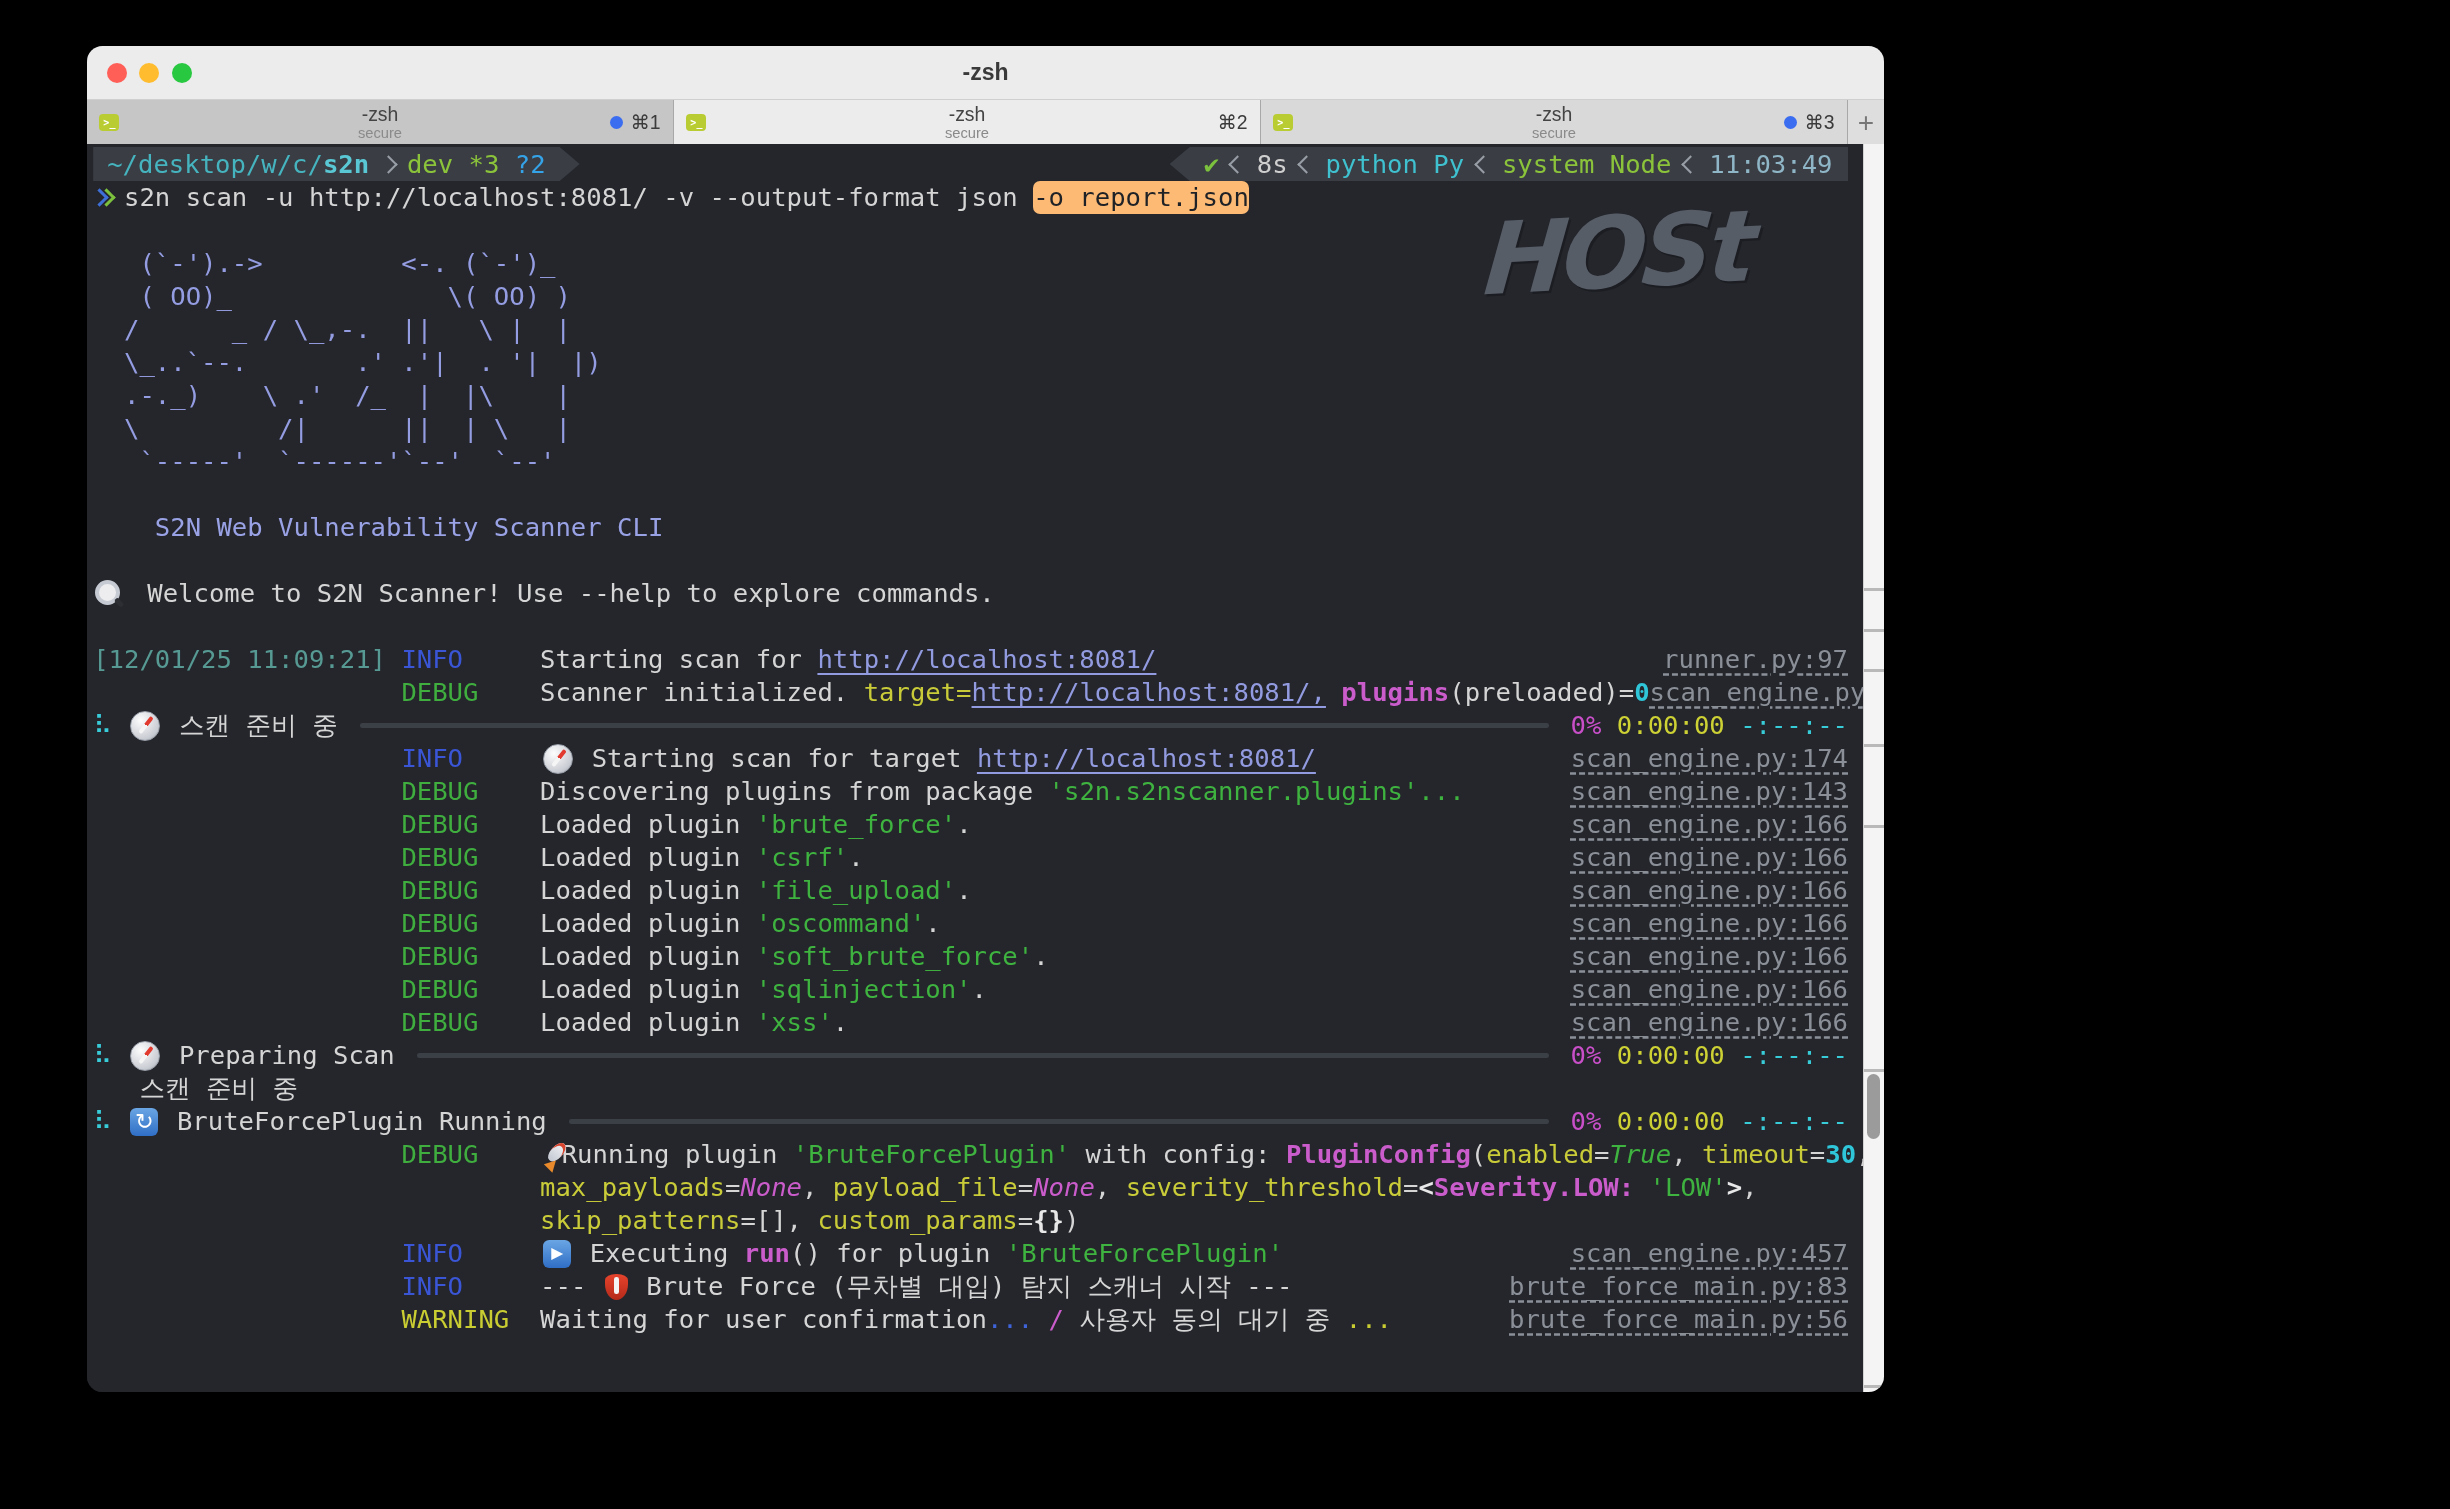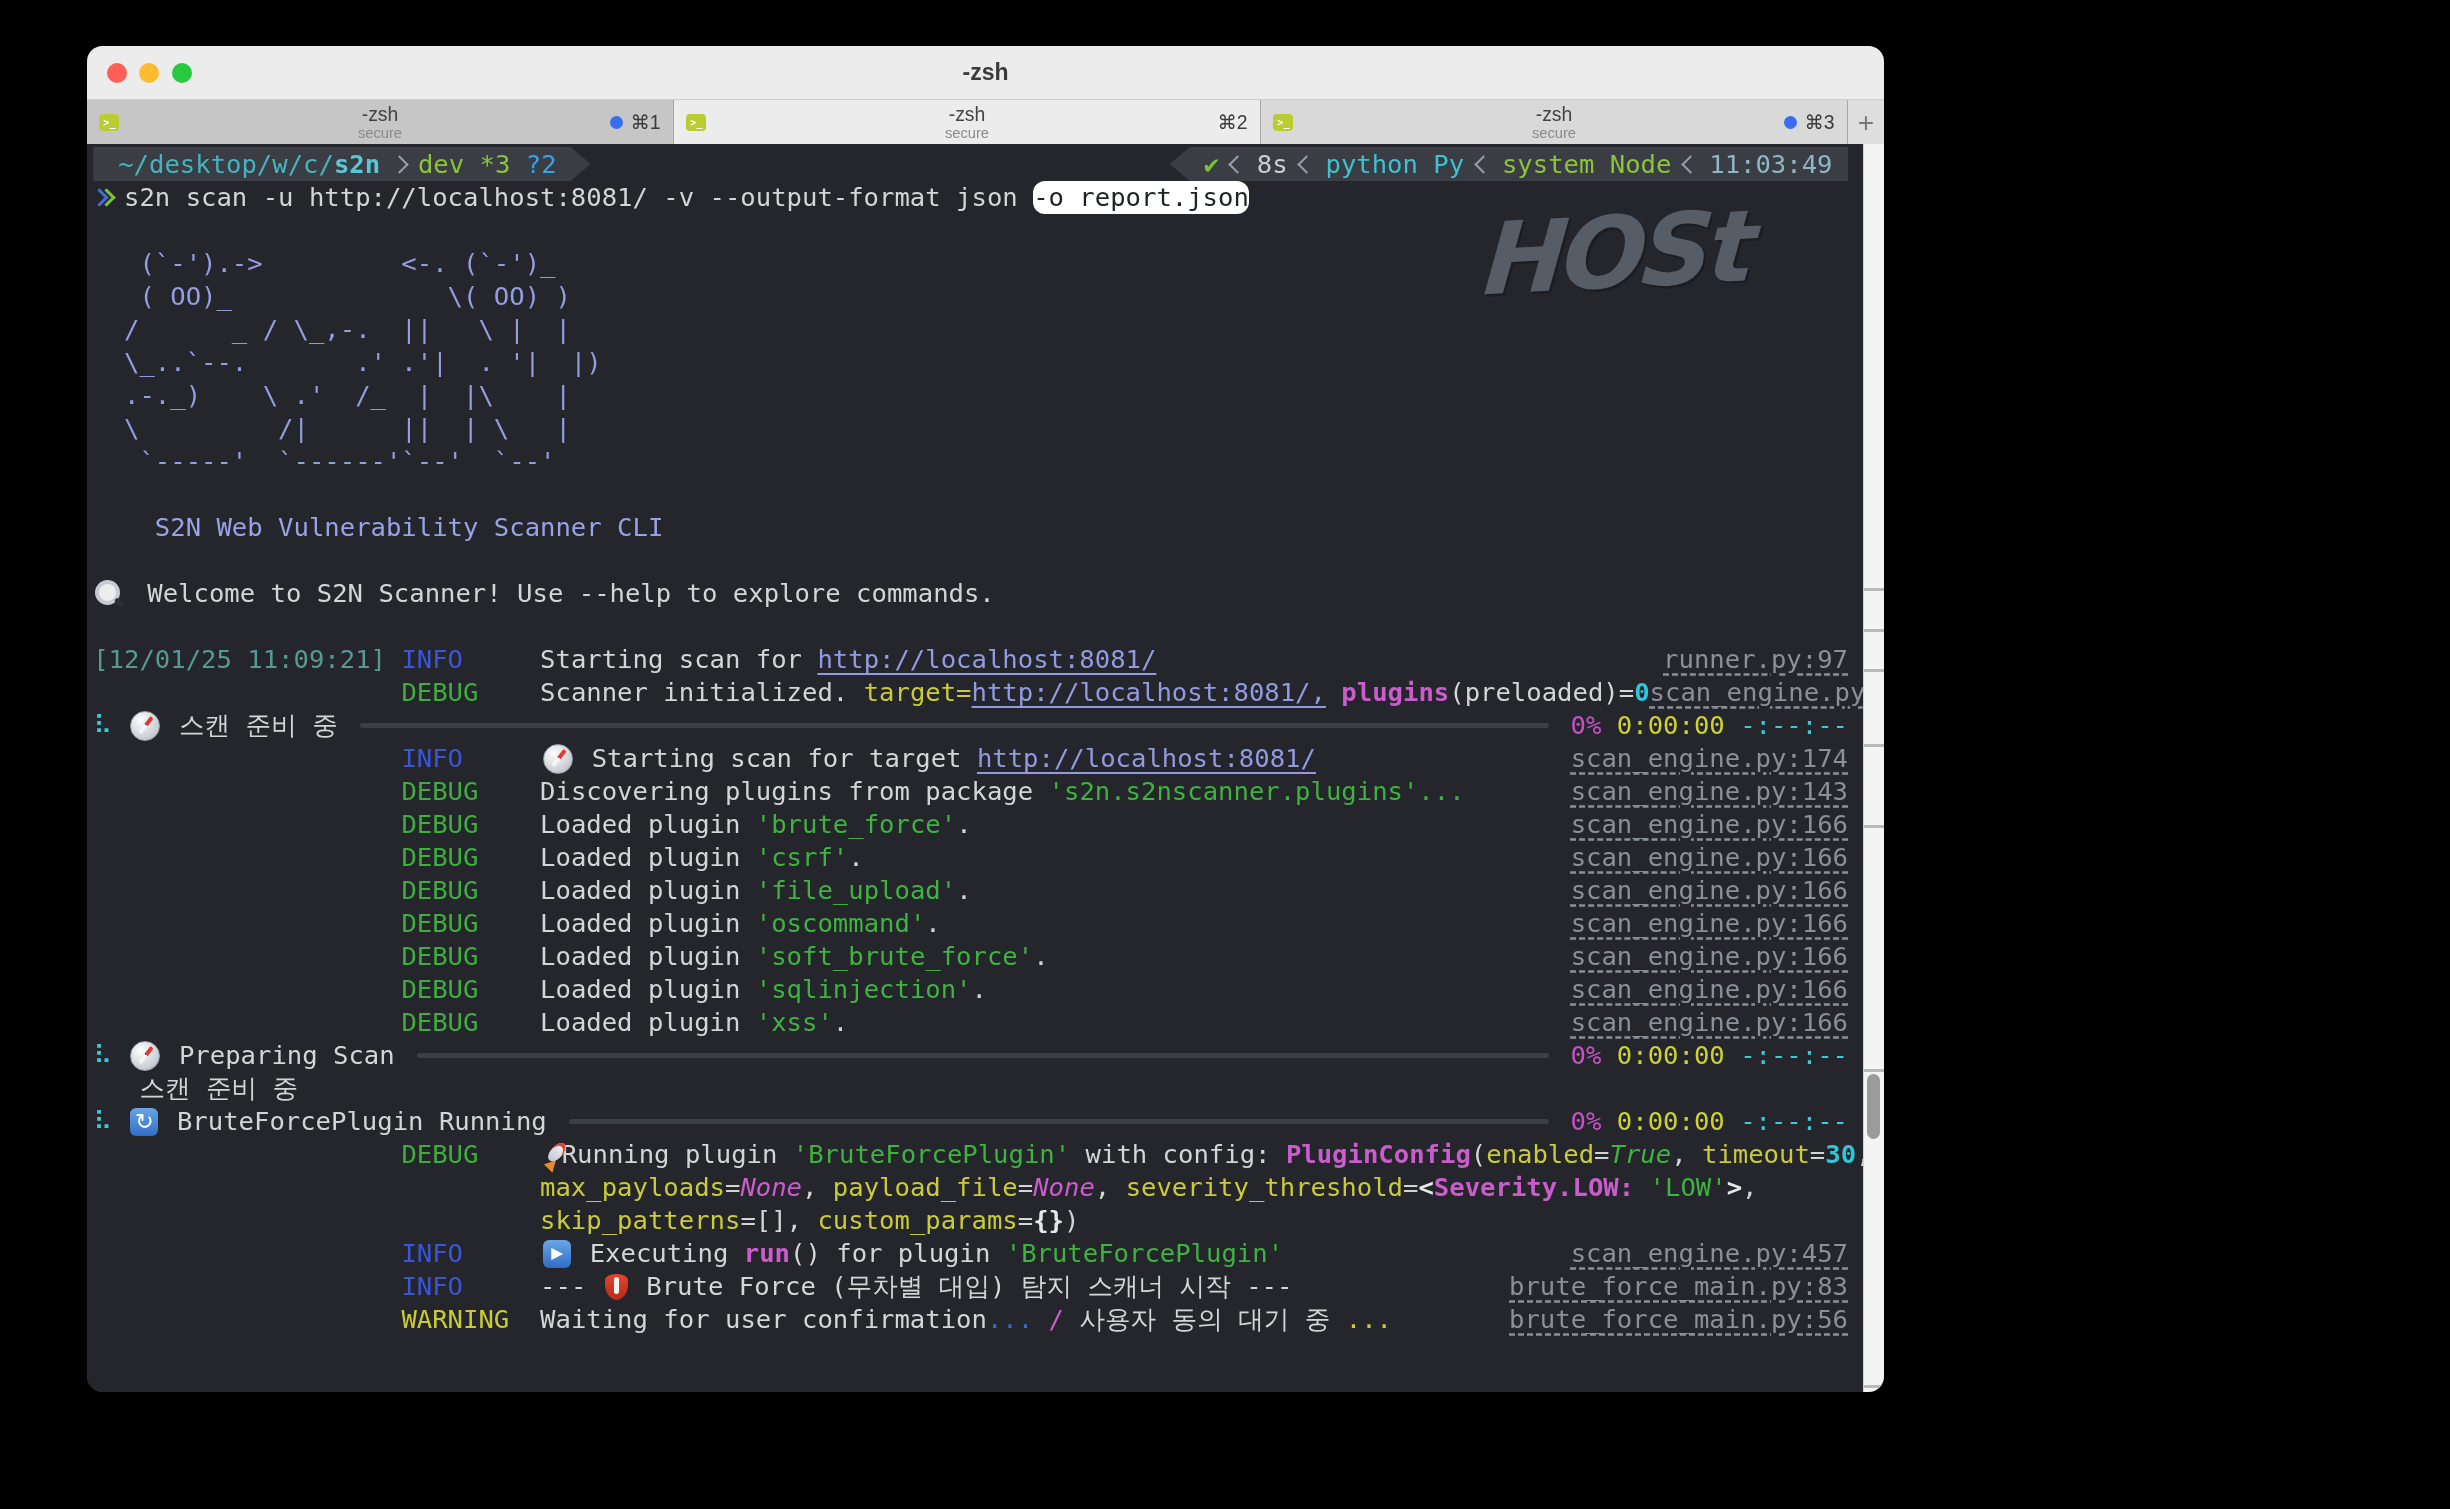--- a/index.html
+++ b/index.html
@@ -39,40 +39,40 @@
 
   
   .term{position:absolute;left:6.2px;right:36px;top:3.1px;font-family:"DejaVu Sans Mono","DejaVu Sans",monospace;font-size:25.6px;line-height:33px;color:#d5d5d5;}
   .row{height:33px;display:flex;align-items:center;white-space:pre;}
   .row span{white-space:pre;}
   .right{margin-left:auto;}
 
   
   .prow{height:34px;display:flex;align-items:center;}
   .pseg{background:#3a3d44;display:flex;align-items:center;height:34px;}
-  .pseg.left{padding:0 11px 0 25px;clip-path:polygon(0 0,calc(100% - 20px) 0,100% 50%,calc(100% - 20px) 100%,0 100%);padding-right:34px;}
+  .pseg.left{padding:0 11px 0 14px;clip-path:polygon(0 0,calc(100% - 20px) 0,100% 50%,calc(100% - 20px) 100%,0 100%);padding-right:34px;}
   .pseg.right{margin-left:auto;padding:0 15.5px 0 11px;clip-path:polygon(20px 0,100% 0,100% 100%,20px 100%,0 50%);padding-left:34px;}
   .chevsep{display:inline-block;width:11px;height:11px;border-top:2.3px solid #989ea6;border-right:2.3px solid #989ea6;margin:0 12.4px;}
   .chevsep.r{transform:rotate(45deg);}
   .chevsep.l{transform:rotate(-135deg);}
   .chev{display:inline-block;width:10px;height:10px;border-top:3.9px solid;border-right:3.9px solid;transform:rotate(45deg);}
   .chev.blue{border-color:#3e6fd8;margin-right:-6.2px;}
   .chev.green{border-color:#7cc13d;margin-right:11px;}
 
   .c-pathpre{color:#46b4bf;}
   .c-pathcur{color:#5ac8d4;font-weight:700;}
   .c-git{color:#8bc43b;}
   .c-untracked{color:#35a3e8;}
   .c-check{color:#7cc13d;}
   .c-dur{color:#cfcfcf;}
   .c-py{color:#3fc1cf;}
   .c-node{color:#8bc43b;}
   .c-clock{color:#8fb6c6;}
 
-  .sel{background:#ffffff;color:#1e2126;border-radius:12px;}
+  .sel{background:#fdba74;color:#1e2126;border-radius:7px;}
 
   
   .c-w{color:#d5d5d5;}
   .c-art{color:#959de2;}
   .c-lavb{color:#9aa2e6;font-weight:400;}
   .c-time{color:#579a94;}
   .c-info{color:#3a56d6;}
   .c-debug{color:#3fae3f;}
   .c-warn{color:#c9cd32;}
   .c-url{color:#939be0;text-decoration:underline;text-underline-offset:4.6px;}

